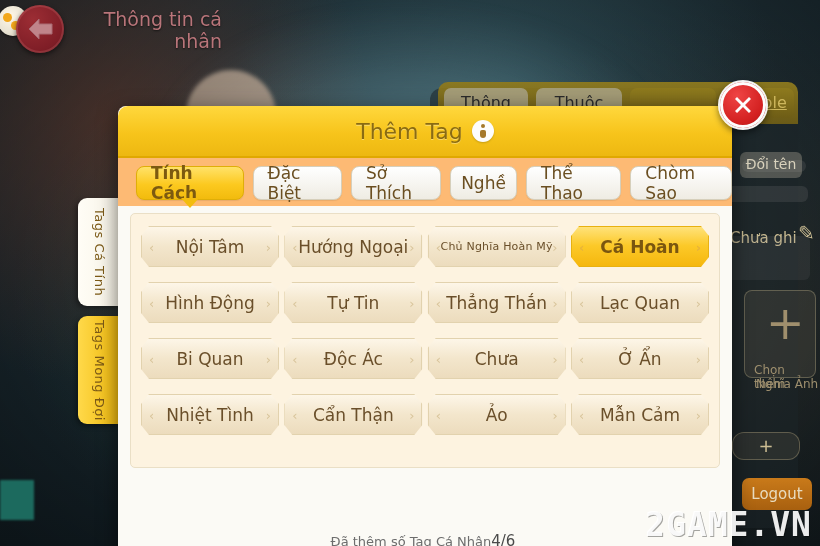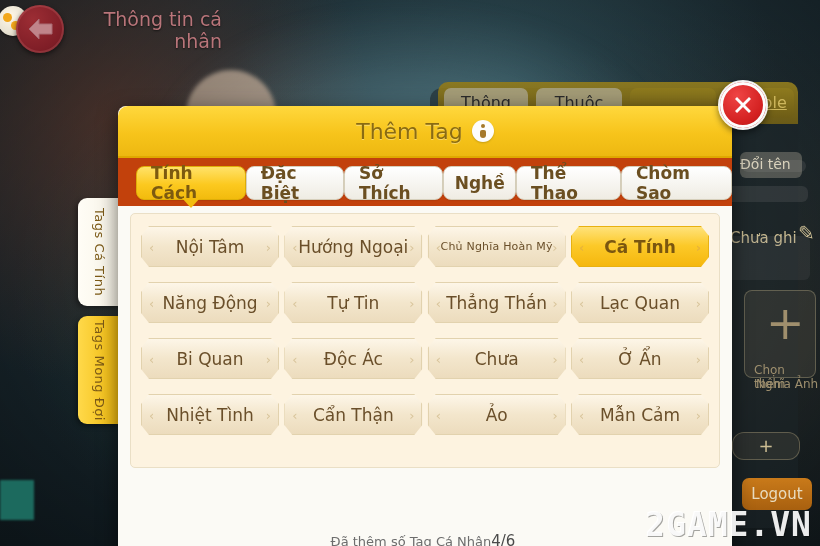--- a/index.html
+++ b/index.html
@@ -98,20 +98,21 @@
     border-radius: 6px;
     filter: blur(0.5px);
   }
   .bg-btn-small {
     position: absolute;
     border-radius: 6px;
     background: rgba(170,165,150,0.38);
     color: #d9d2bd;
     font-size: 14px;
     line-height: 24px;
+    text-align: center;
     filter: blur(0.5px);
   }
   .bg-label {
     position: absolute;
     color: #c9bb92;
     font-size: 15px;
     filter: blur(0.5px);
     margin-top: 19px;
   }
   .bg-plusbox {
@@ -272,42 +273,42 @@
   .close-x {
     position: absolute;
     inset: 0;
     display: flex; align-items: center; justify-content: center;
   }
 
   
   .cat-tabs {
     position: relative;
     height: 48px;
-    background: #c2410c;
+    background: #fdba74;
     padding: 8px 0 0 18px;
     box-sizing: border-box;
     display: flex;
+    gap: 9px;
   }
   .cat-tab {
     height: 34px;
     padding: 0 14px;
     min-width: 62px;
     display: flex;
     align-items: center;
     justify-content: center;
     font-size: 17px;
     border-radius: 8px;
     background: linear-gradient(180deg, #ffffff 0%, #efece3 100%);
     border: 1px solid #d6cfbb;
     color: #6b4f21;
     box-sizing: border-box;
     position: relative;
     box-shadow: 0 1px 1px rgba(0,0,0,0.08);
     cursor: pointer;
-    font-weight: bold;
   }
   .cat-tab.active {
     background: linear-gradient(180deg, #ffe269 0%, #fcc91f 55%, #f2bb0d 100%);
     border-color: #dfae08;
     color: #7c5a10;
     font-weight: bold;
   }
   .cat-tab.active::after {
     content: "";
     position: absolute;
@@ -526,28 +527,28 @@
             <span>Hướng Ngoại</span>
             <span class="chev right">›</span>
           </div>
           <div class="tag-btn small-text">
             <span class="chev left">‹</span>
             <span>Chủ Nghĩa Hoàn Mỹ</span>
             <span class="chev right">›</span>
           </div>
           <div class="tag-btn selected">
             <span class="chev left">‹</span>
-            <span>Cá Tính</span>
+            <span>Cá Hoàn</span>
             <span class="chev right">›</span>
           </div>
         </div>
         <div class="tag-row">
           <div class="tag-btn">
             <span class="chev left">‹</span>
-            <span>Năng Động</span>
+            <span>Hình Động</span>
             <span class="chev right">›</span>
           </div>
           <div class="tag-btn">
             <span class="chev left">‹</span>
             <span>Tự Tin</span>
             <span class="chev right">›</span>
           </div>
           <div class="tag-btn">
             <span class="chev left">‹</span>
             <span>Thẳng Thắn</span>

